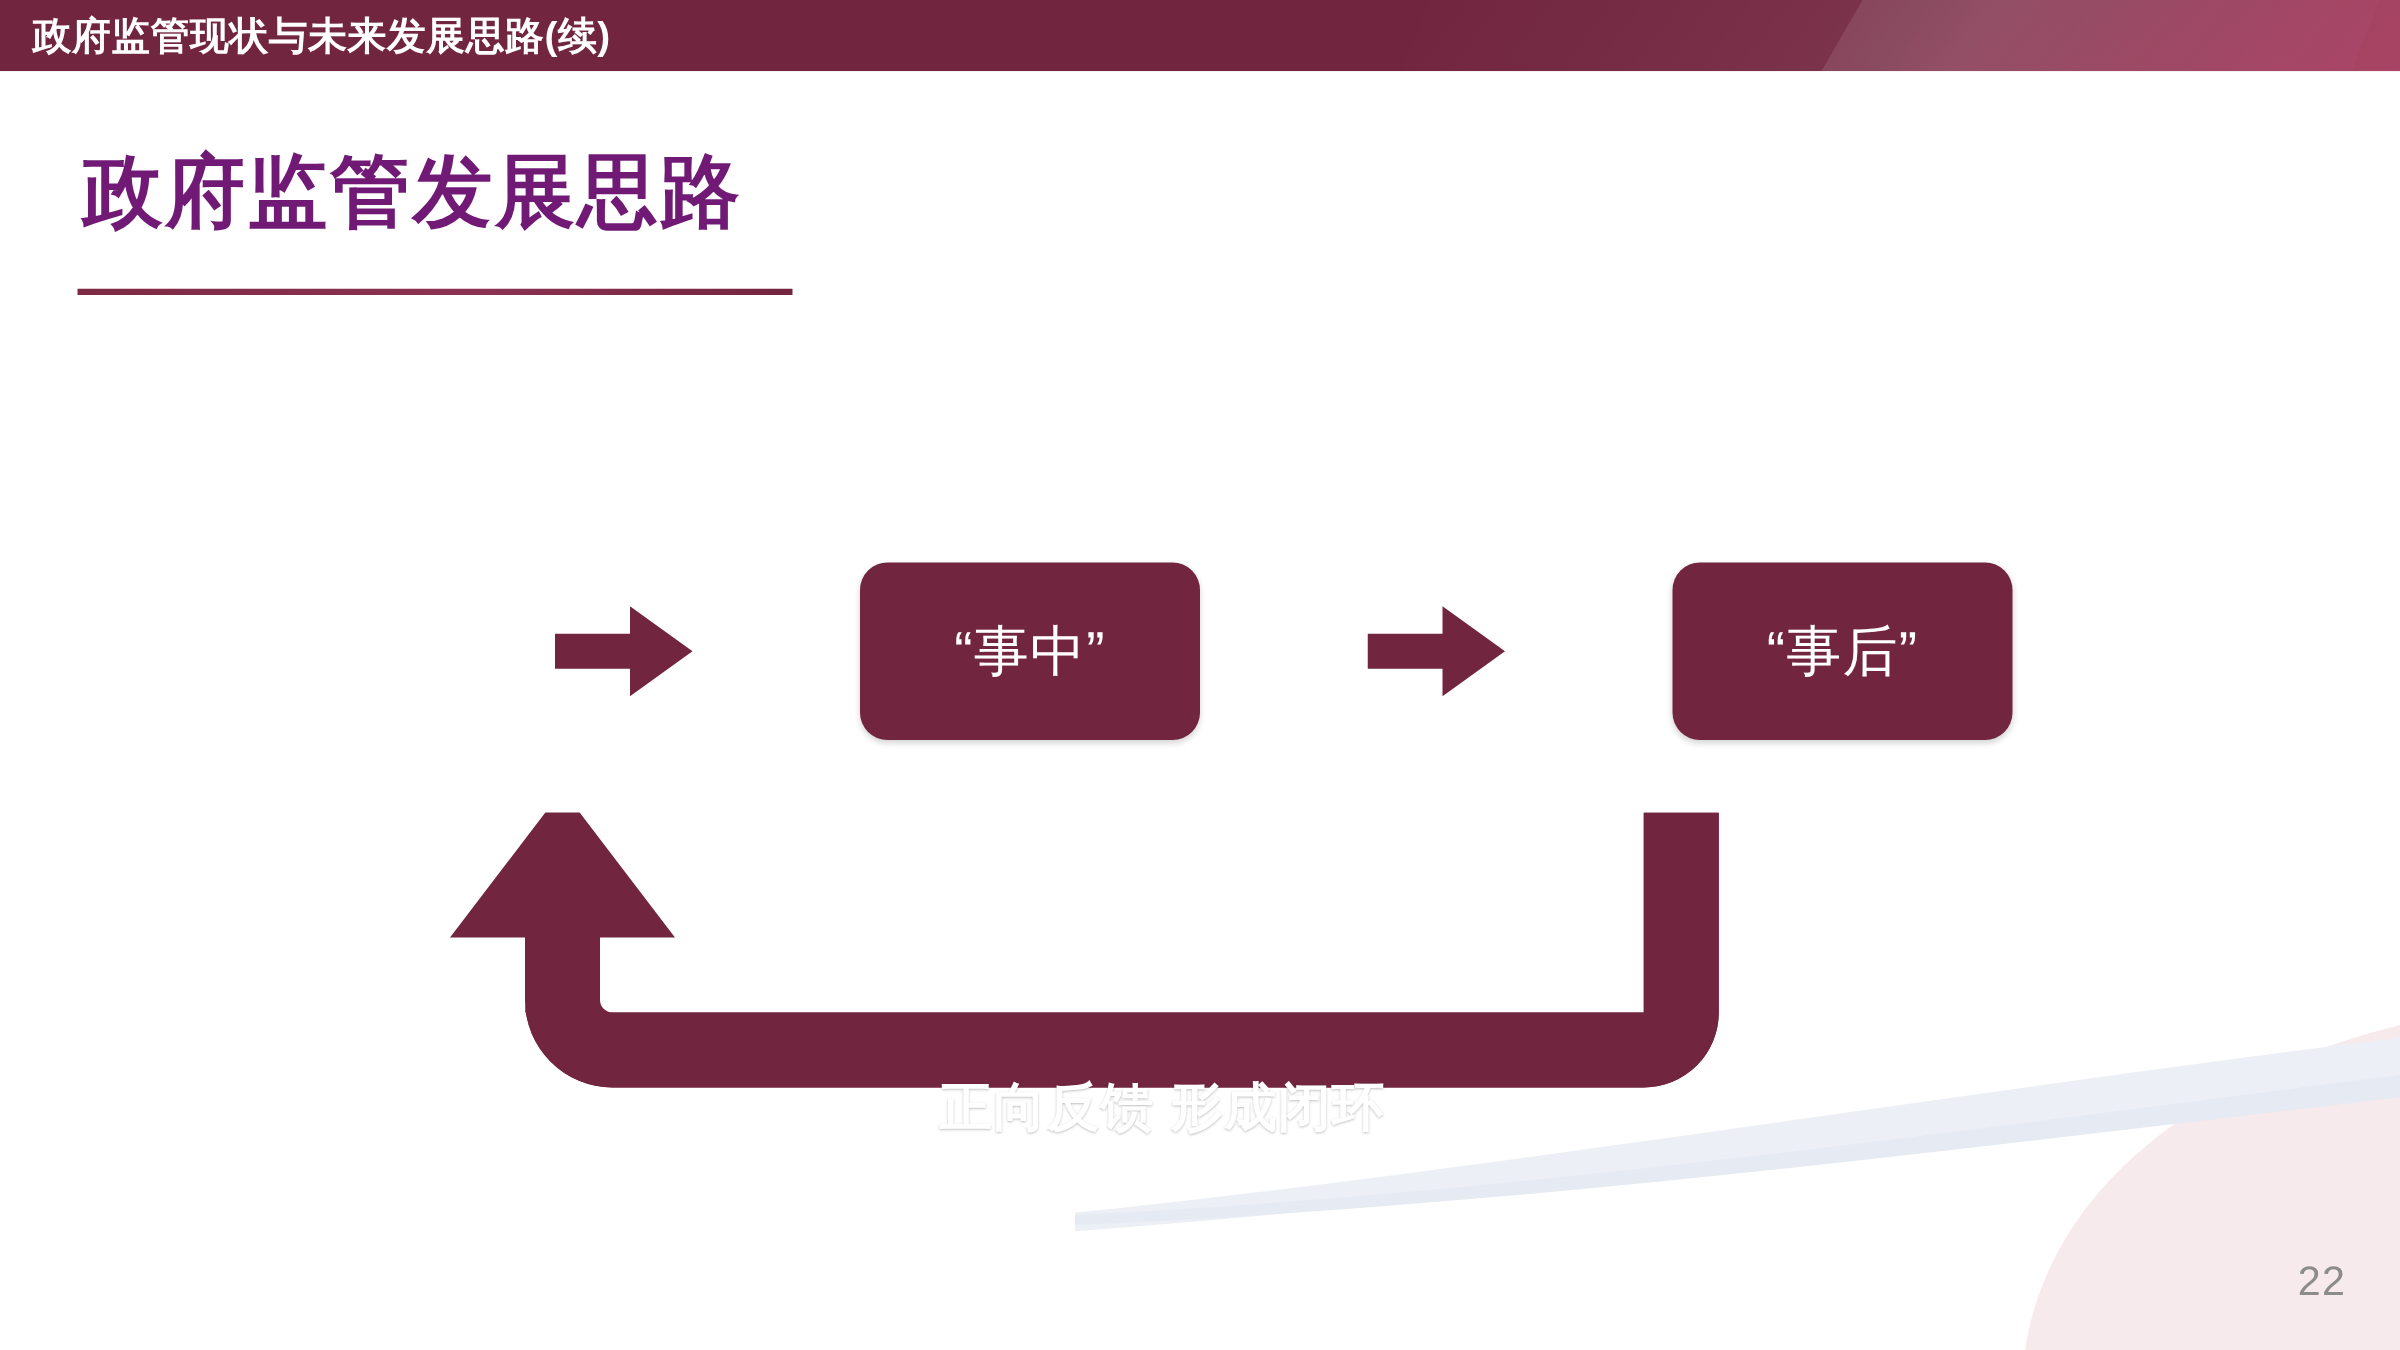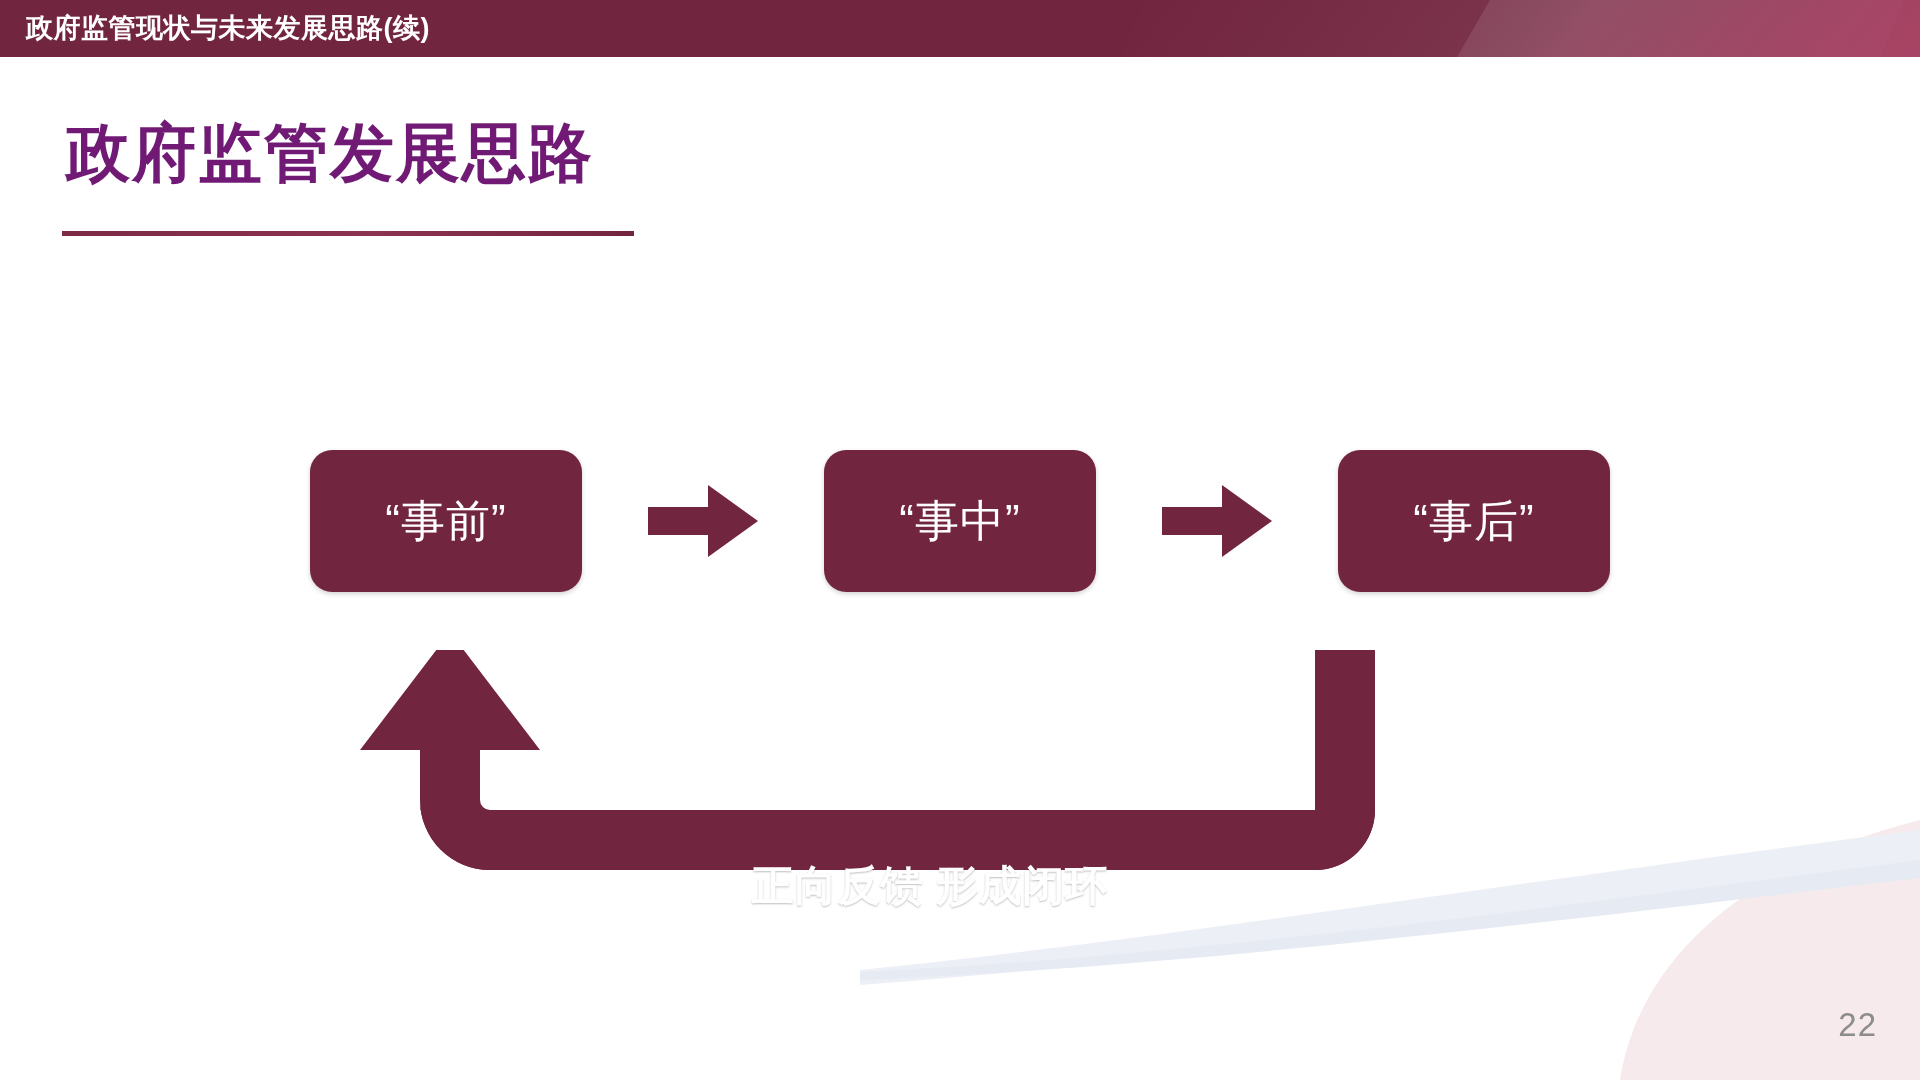--- a/index.html
+++ b/index.html
@@ -63,21 +63,21 @@
     background: rgba(255,255,255,0.10);
     transform: skewX(-30deg);
   }
   .header-title {
     position: absolute;
     left: 26px;
     top: 0;
     height: 57px;
     line-height: 57px;
     color: #ffffff;
-    font-size: 27px;
+    font-size: 31px;
     font-weight: bold;
     letter-spacing: 0.5px;
     white-space: nowrap;
     z-index: 5;
   }
   .header-divider {
     position: absolute;
     left: 0;
     top: 57px;
     width: 1920px;
@@ -275,21 +275,20 @@
   <div class="header-title">政府监管现状与未来发展思路(续)</div>
 
   <div class="header-divider"></div>
 
 
   <div class="page-title">政府监管发展思路</div>
   <div class="title-rule"></div>
 
   <div class="flow-row">
 
-    <div class="flow-box">“事前”</div>
 
     <div class="flow-gap">
       <span class="flow-arrow">
         <svg viewBox="0 0 110 76" width="110" height="76" aria-hidden="true">
           <path d="M0 24 L60 24 L60 2 L110 38 L60 74 L60 52 L0 52 Z" fill="#72253F"></path>
         </svg>
       </span>
     </div>
 
     <div class="flow-box">“事中”</div>

